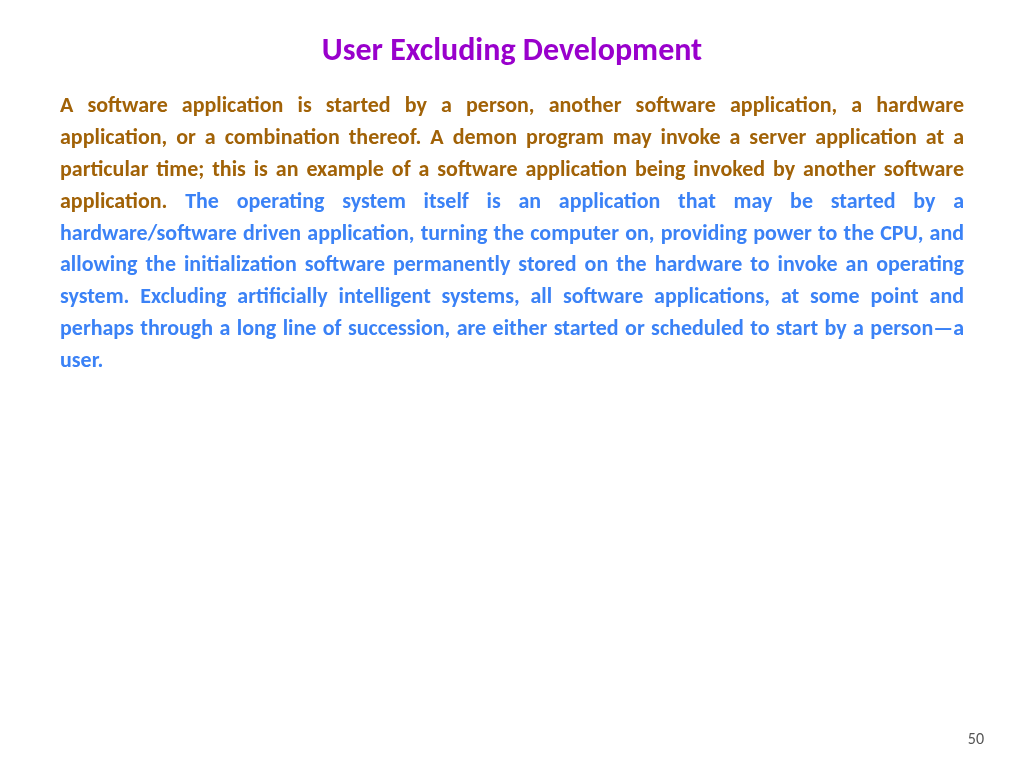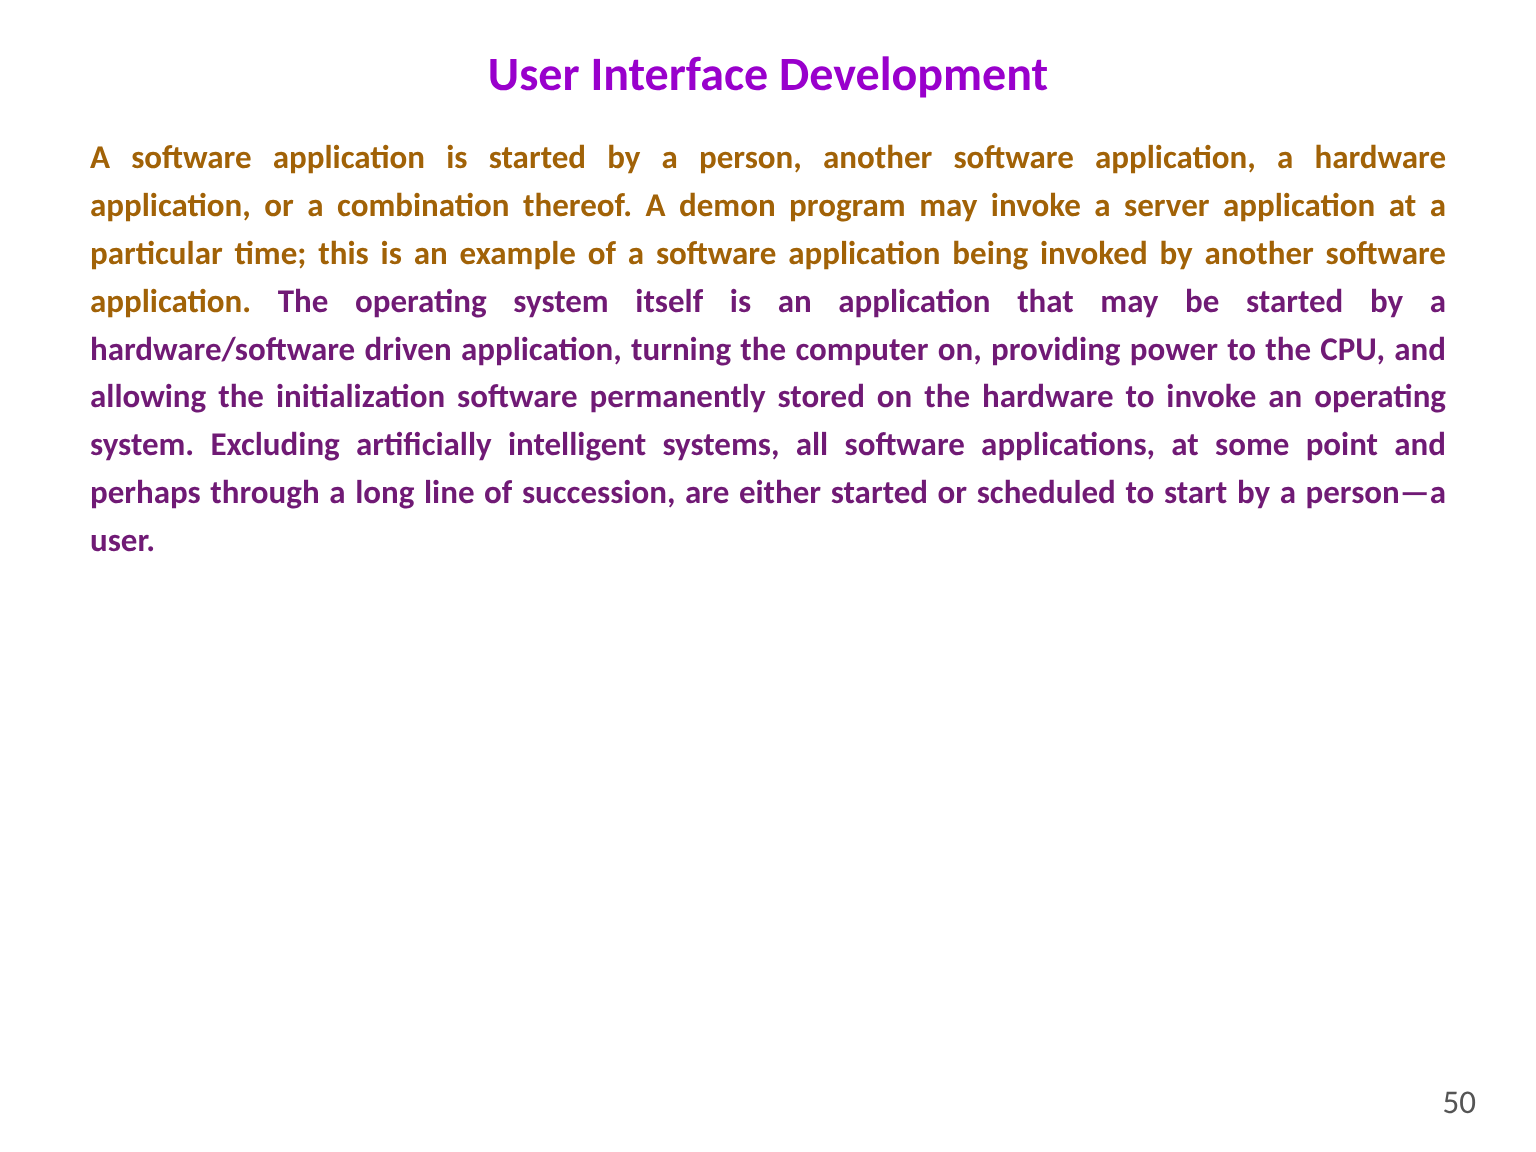--- a/index.html
+++ b/index.html
@@ -40,40 +40,40 @@
       text-align: justify;
       line-height: 1.45;
       font-family: 'Calibri', 'Arial', sans-serif;
     }
 
     .text-black {
       color: #a16207;
     }
 
     .text-teal {
-      color: #701a75;
+      color: #3b82f6;
       margin-top: 14px;
     }
 
     .page-number {
       position: absolute;
       bottom: 20px;
       right: 40px;
-      font-size: 22px;
+      font-size: 16px;
       color: #555555;
       font-family: 'Calibri', 'Arial', sans-serif;
       font-weight: normal;
     }
   </style>
 </head>
 <body>
 
 <div class="slide-container">
 
-  <div class="slide-title">User Interface Development</div>
+  <div class="slide-title">User Excluding Development</div>
 
   <div class="slide-body">
     <span class="text-black">A  software  application  is  started  by  a  person,  another    software    application,   a    hardware  application,  or  a  combination  thereof.  A  demon  program  may  invoke  a  server    application  at  a  particular  time;  this  is  an  example  of  a  software  application  being    invoked  by  another  software  application.</span><span class="text-teal">  The  operating  system  itself  is  an  application         that    may    be    started    by    a  hardware/software  driven  application,  turning  the  computer  on,  providing  power  to  the  CPU,  and  allowing  the  initialization  software    permanently  stored  on  the  hardware  to  invoke  an  operating  system.  Excluding  artificially   intelligent  systems,  all  software  applications,  at  some  point  and  perhaps  through  a  long  line  of  succession,  are  either  started  or  scheduled  to  start  by  a   person—a  user.</span>
   </div>
 
   <div class="page-number">50</div>
 
 </div>
 
 </body></html>

